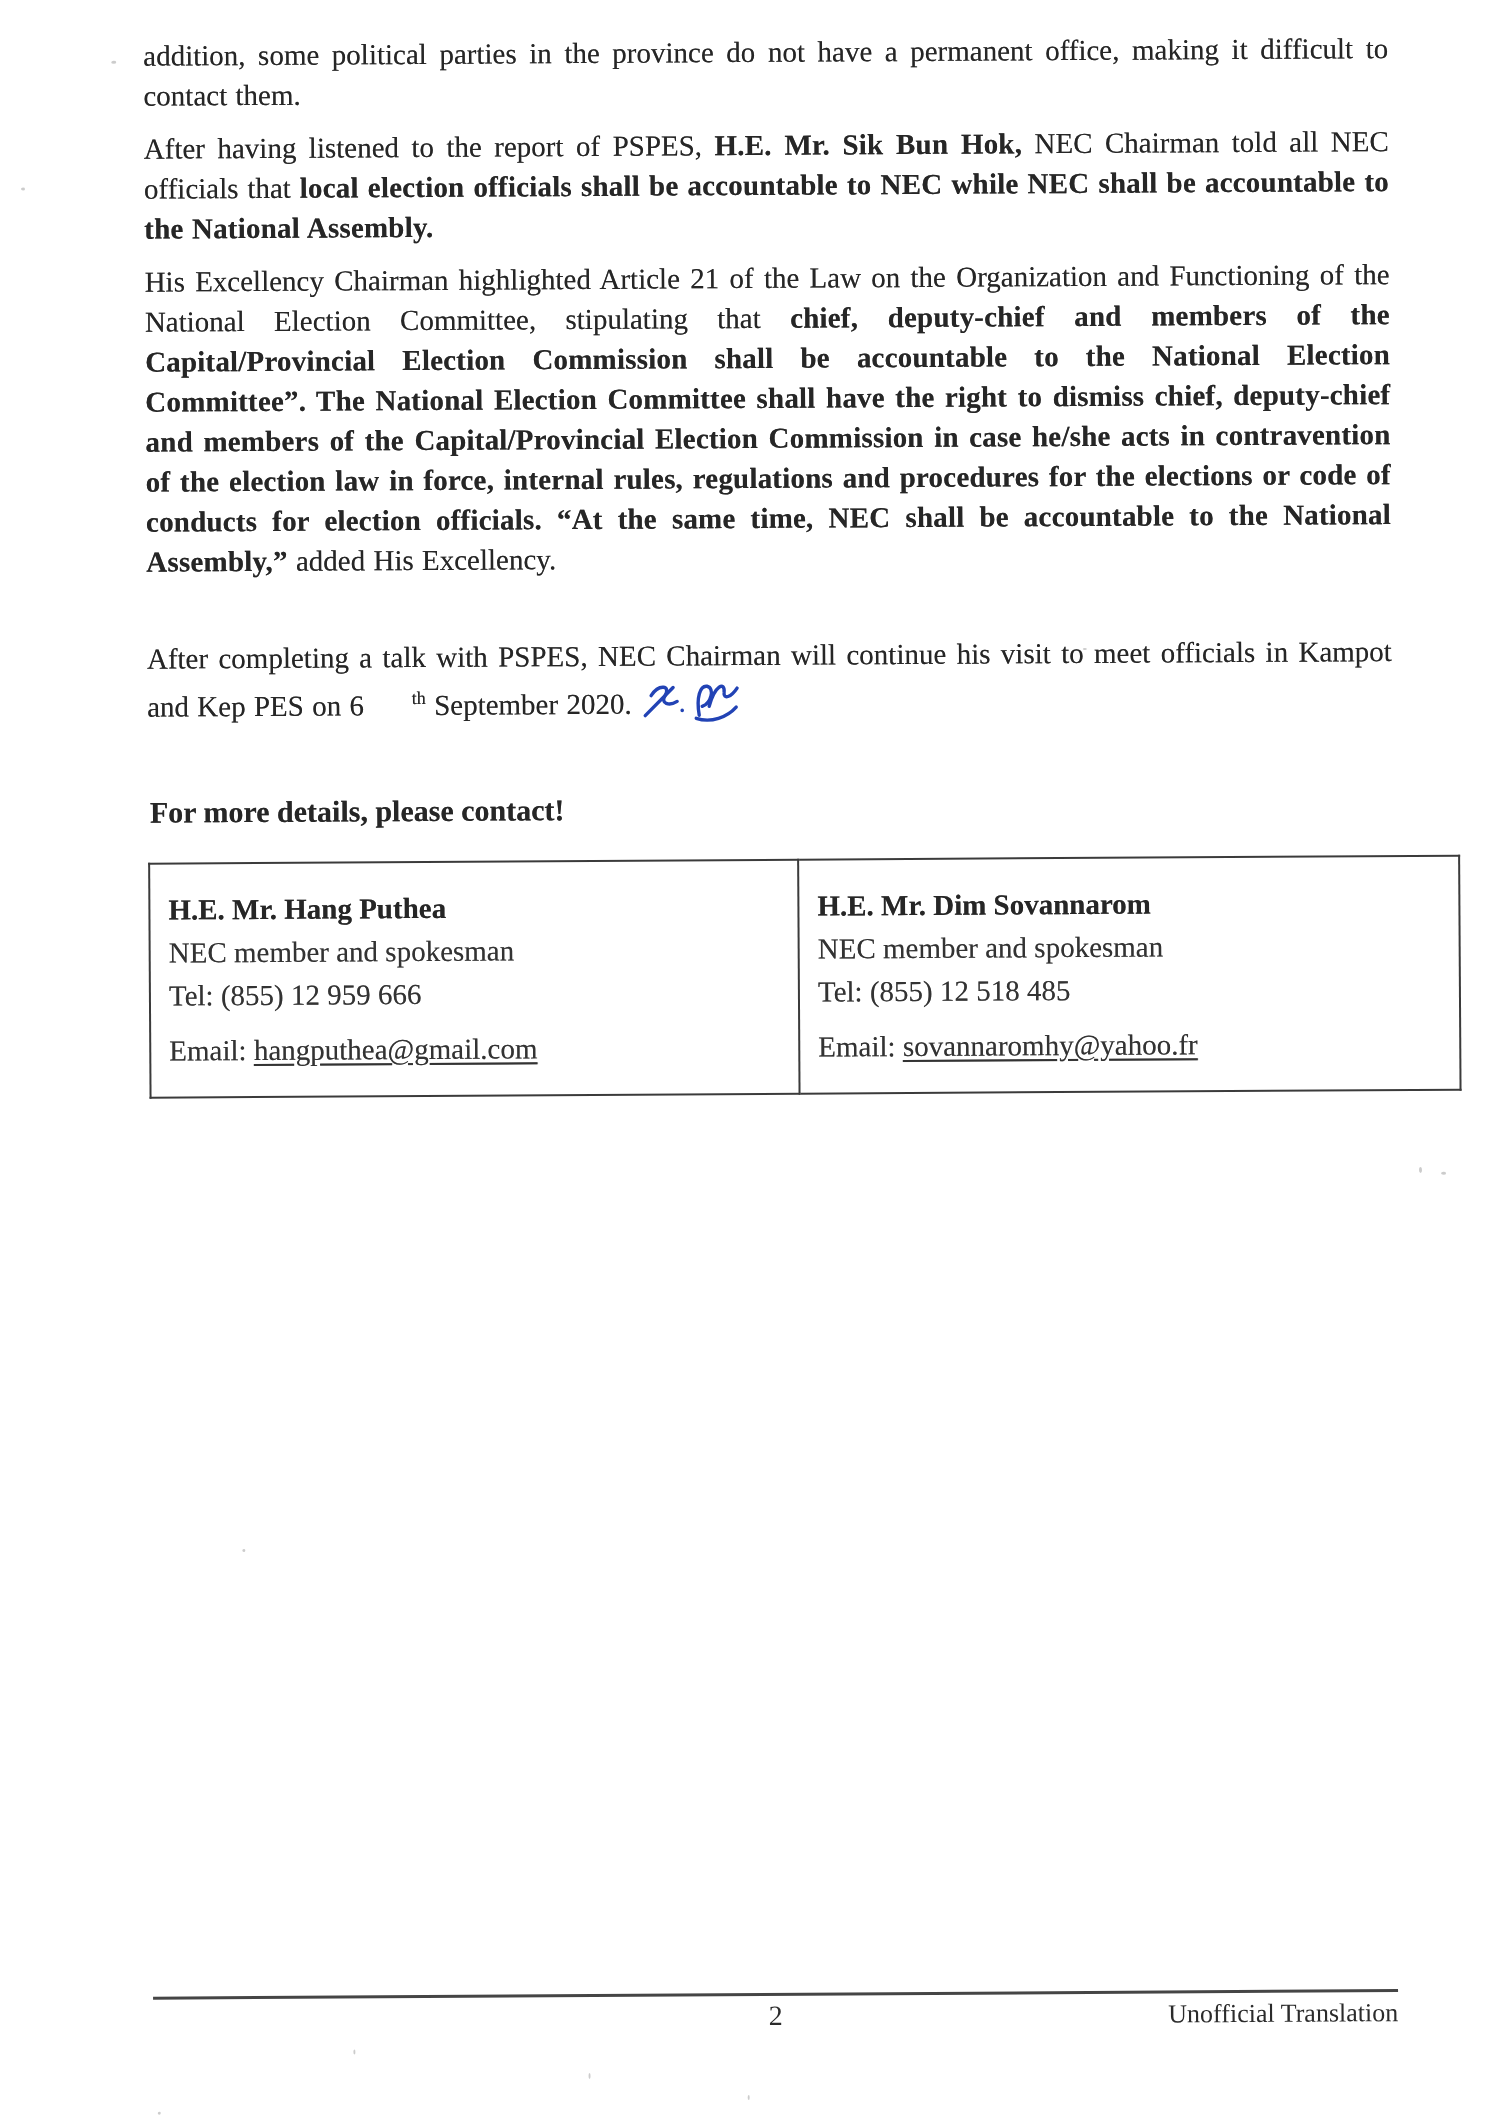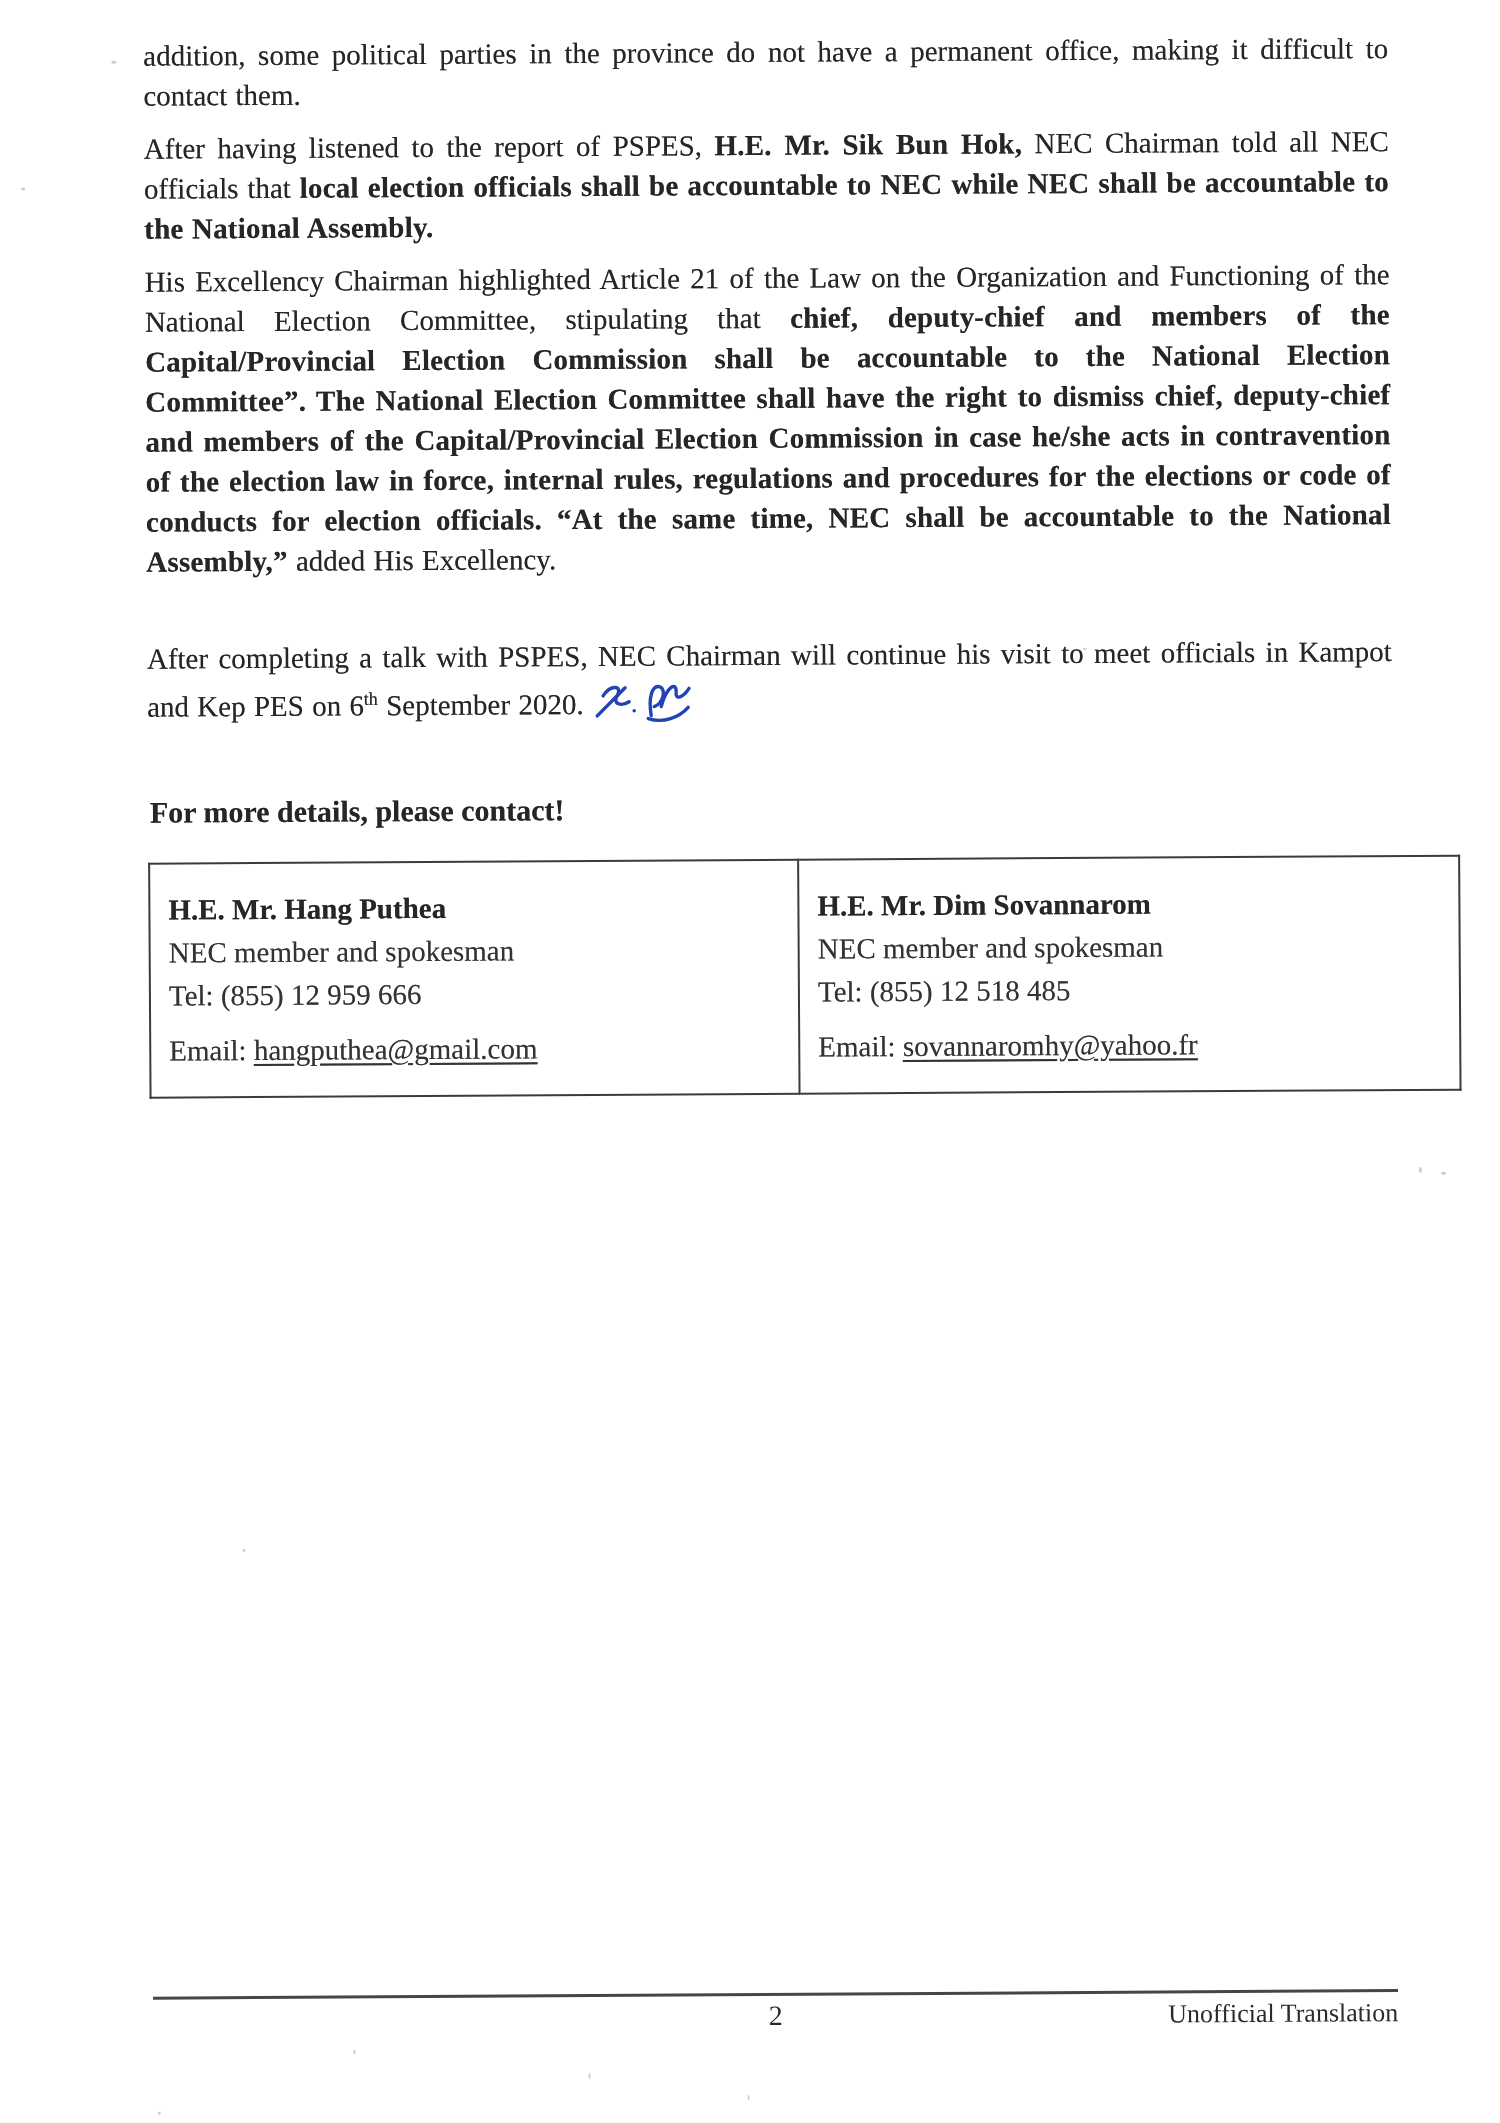--- a/index.html
+++ b/index.html
@@ -23,21 +23,21 @@
   p.body-par{
     font-size:29px;
     line-height:40px;
     text-align:justify;
     margin:0 0 13px 0;
     text-shadow:0 0 0.6px rgba(45,45,45,0.65);
     word-spacing:1px;
   }
   p.body-par b{letter-spacing:0.2px;}
   p.gap-after{margin-bottom:57px;}
-  sup{font-size:0.62em;vertical-align:super;line-height:0;}
+  sup{font-size:0.62em;vertical-align:super;line-height:0;margin-left:48px;}
   .sig-marks{
     display:inline-block;
     vertical-align:-12px;
     margin-left:10px;
   }
   .contact-heading{
     font-size:30px;
     font-weight:bold;
     margin:0 0 33px 2px;
     text-shadow:0 0 0.6px rgba(45,45,45,0.65);

